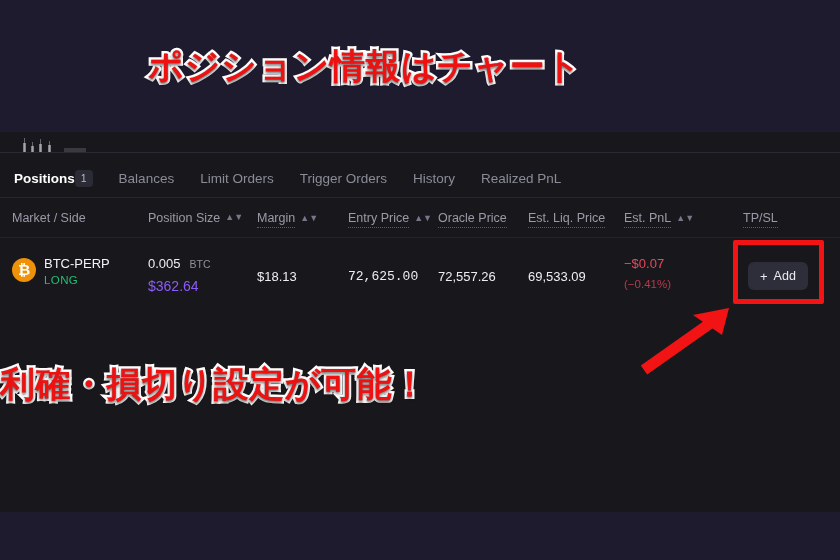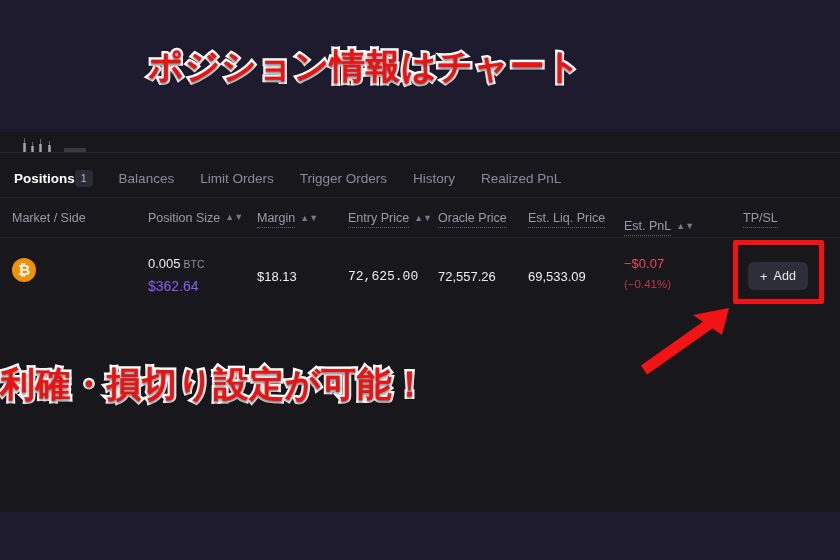--- a/index.html
+++ b/index.html
@@ -167,21 +167,21 @@
     font-weight: 700;
     font-family: "DejaVu Sans", sans-serif;
     line-height: 1;
   }
   #market-cell { left: 44px; top: 18px; }
   #market-symbol { font-size: 13px; color: #f2f3f7; font-weight: 400; }
   #market-side { font-size: 11.5px; color: #1fbf75; margin-top: 3px; letter-spacing: .4px; }
 
   #size-cell { left: 148px; top: 18px; }
   #size-base { font-size: 13px; color: #eceef3; }
-  #size-base .unit { font-size: 10.5px; color: #8f8f9d; margin-left: 3px; }
+  #size-base .unit { font-size: 10.5px; color: #8f8f9d; margin-left: 9px; }
   #size-quote { font-size: 14px; color: #8b5cf6; margin-top: 7px; }
 
   #margin-cell { left: 257px; top: 31px; }
   #entry-cell  { left: 348px; top: 31px; font-family: Liberation Mono, monospace; }
   #oracle-cell { left: 438px; top: 31px; text-align: center; }
   #liq-cell    { left: 528px; top: 31px; }
 
   #pnl-cell { left: 624px; top: 18px; }
   #pnl-value { font-size: 13px; color: #e8495a; }
   #pnl-pct   { font-size: 11.5px; color: #b8394a; margin-top: 7px; }
@@ -293,33 +293,37 @@
     <div class="th" style="left:348px;">
       <span class="lbl dotted">Entry Price</span>
       <span class="sortarrow">▲▼</span>
     </div>
     <div class="th" style="left:438px;">
       <span class="lbl dotted">Oracle Price</span>
     </div>
     <div class="th" style="left:528px;">
       <span class="lbl dotted">Est. Liq. Price</span>
     </div>
-    <div class="th" style="left:624px;margin-top:8px;">
+    <div class="th" style="left:624px;">
       <span class="lbl dotted">Est. PnL</span>
       <span class="sortarrow">▲▼</span>
     </div>
     <div class="th" style="left:743px;">
       <span class="lbl dotted">TP/SL</span>
     </div>
   </div>
 
   <div id="table-row">
 
     <div id="coin-icon">₿</div>
 
+    <div class="td" id="market-cell">
+      <div id="market-symbol">BTC-PERP</div>
+      <div id="market-side">LONG</div>
+    </div>
 
     <div class="td" id="size-cell">
       <div id="size-base">
         <span>0.005</span><span class="unit">BTC</span>
       </div>
       <div id="size-quote">$362.64</div>
     </div>
 
     <div class="td" id="margin-cell">$18.13</div>
     <div class="td" id="entry-cell">72,625.00</div>

